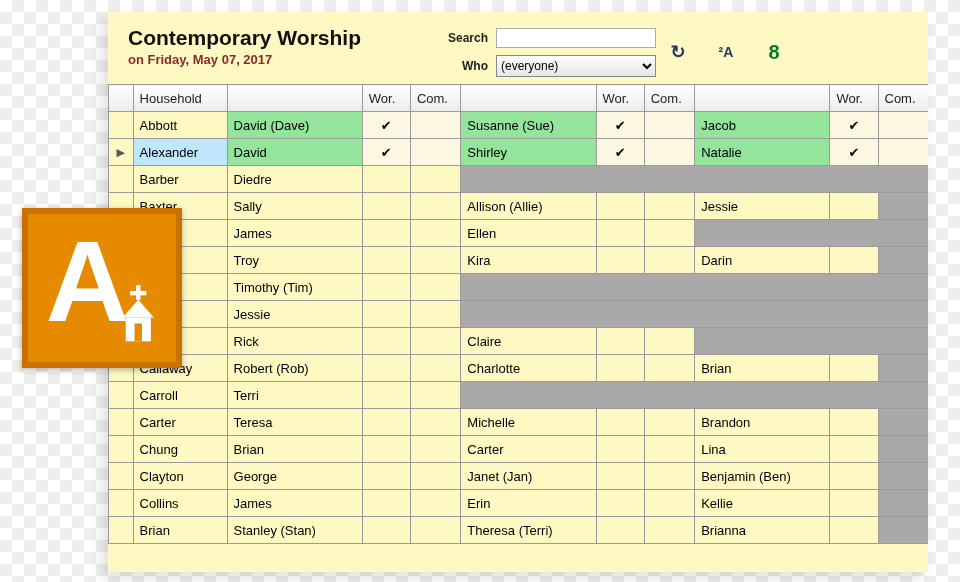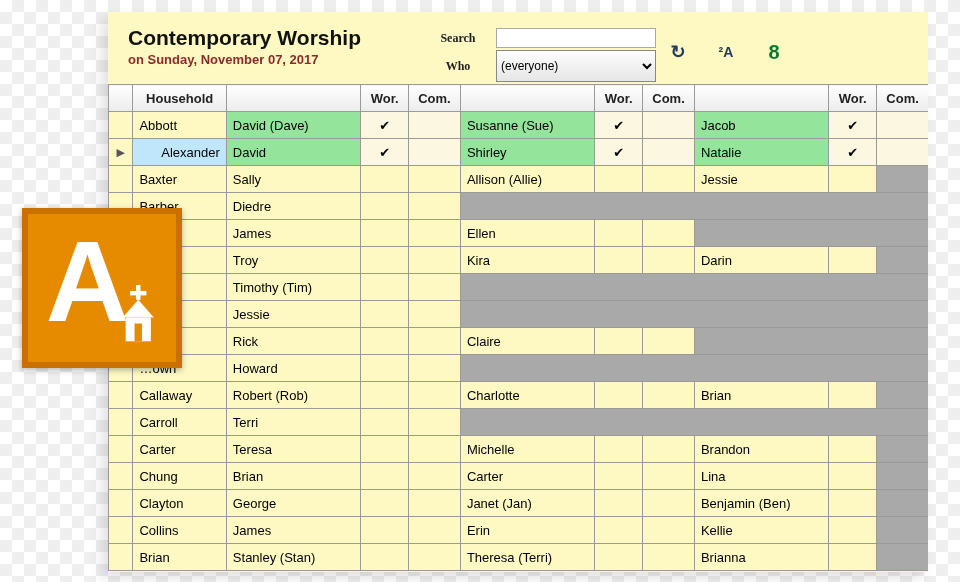--- a/index.html
+++ b/index.html
@@ -45,29 +45,29 @@
   }
   .controls {
     flex: 1;
     display: grid;
     grid-template-columns: 60px 160px 40px 40px 40px;
     grid-template-rows: 24px 24px;
     gap: 4px 8px;
     align-items: center;
     font-size: 12px;
   }
-  .controls .lbl { text-align: center; font-weight: bold; color:#222;font-family:Liberation Serif, serif;}
+  .controls .lbl { text-align: right; font-weight: bold; color:#222;}
   .controls input[type=text] {
     width: 100%; height: 20px;
     border: 1px solid #aaa;
     padding: 0 4px;
     box-sizing: border-box;
   }
   .controls select {
-    width: 100%; height: 32px;
+    width: 100%; height: 22px;
     border: 1px solid #888;
     background: linear-gradient(#fdfdfd,#e6e6e6);
     font-size: 12px;
   }
   .icon-btn {
     width: 28px; height: 28px;
     display:flex; align-items:center; justify-content:center;
     font-weight:bold;
     grid-row: span 2;
     cursor:pointer;
@@ -82,32 +82,32 @@
   }
   table.grid th, table.grid td {
     border: 1px solid #9a9a9a;
     padding: 3px 6px;
     height: 20px;
     white-space: nowrap;
     overflow: hidden;
   }
   table.grid th {
     background: linear-gradient(#ffffff,#ececec);
-    font-weight: bold;
-    text-align: center;
+    font-weight: normal;
+    text-align: left;
     color:#222;
   }
   .col-marker { width: 20px; }
   .col-house  { width: 82px; }
   .col-name   { width: 118px; }
   .col-wor    { width: 42px; text-align:center;}
   .col-com    { width: 42px; text-align:center;}
   td.grey { background:#a9a9a9; }
   td.green { background:#94e59b;margin-left:8px; }
-  td.blue  { background:#bfe6fa;text-align:right; }
+  td.blue  { background:#bfe6fa; }
   td.cream { background:#fcf7e1; text-align:center;}
   td.check::after { content:"✔"; font-size:13px; color:#000;}
   .row-marker { text-align:center; color:#555; font-size:11px;}
   
   .logo {
     position:absolute;
     left: 22px;
     top: 208px;
     width: 160px;
     height: 160px;
@@ -121,21 +121,21 @@
   .trim-right { border-right:none !important; }
 </style>
 </head>
 <body>
 
 <div class="panel">
 
   <div class="hdr">
     <div class="title-block">
       <div class="title">Contemporary Worship</div>
-      <div class="subtitle">on Sunday, November 07, 2017</div>
+      <div class="subtitle">on Friday, May 07, 2017</div>
     </div>
     <div class="controls">
       <div class="lbl">Search</div>
       <input type="text" value="" style="">
       <div class="icon-btn icon-refresh">↻</div>
       <div class="icon-btn icon-2a">²A</div>
       <div class="icon-btn icon-8">8</div>
       <div class="lbl">Who</div>
       <select>
         <option>(everyone)</option>
@@ -194,41 +194,41 @@
           <td class="cream"></td>
           <td class="green">Shirley</td>
           <td class="cream check"></td>
           <td class="cream"></td>
           <td class="green">Natalie</td>
           <td class="cream check"></td>
           <td class="cream trim-right"></td>
         </tr>
         <tr>
           <td class="row-marker"></td>
+          <td>Barber</td>
+          <td>Diedre</td>
+          <td></td>
+          <td></td>
+          <td class="grey trim-right" colspan="6"></td>
+        </tr>
+        <tr>
+          <td class="row-marker"></td>
           <td>Baxter</td>
           <td>Sally</td>
           <td></td>
           <td></td>
           <td>Allison (Allie)</td>
           <td></td>
           <td></td>
           <td>Jessie</td>
           <td></td>
           <td class="grey trim-right"></td>
         </tr>
         <tr>
           <td class="row-marker"></td>
-          <td>Barber</td>
-          <td>Diedre</td>
-          <td></td>
-          <td></td>
-          <td class="grey trim-right" colspan="6"></td>
-        </tr>
-        <tr>
-          <td class="row-marker"></td>
           <td>…bien</td>
           <td>James</td>
           <td></td>
           <td></td>
           <td>Ellen</td>
           <td></td>
           <td></td>
           <td class="grey trim-right" colspan="3"></td>
         </tr>
         <tr>
@@ -263,28 +263,20 @@
         <tr>
           <td class="row-marker"></td>
           <td>…n</td>
           <td>Rick</td>
           <td></td>
           <td></td>
           <td>Claire</td>
           <td></td>
           <td></td>
           <td class="grey trim-right" colspan="3"></td>
-        </tr>
-        <tr>
-          <td class="row-marker"></td>
-          <td>…own</td>
-          <td>Howard</td>
-          <td></td>
-          <td></td>
-          <td class="grey trim-right" colspan="6"></td>
         </tr>
         <tr>
           <td class="row-marker"></td>
           <td>Callaway</td>
           <td>Robert (Rob)</td>
           <td></td>
           <td></td>
           <td>Charlotte</td>
           <td></td>
           <td></td>

